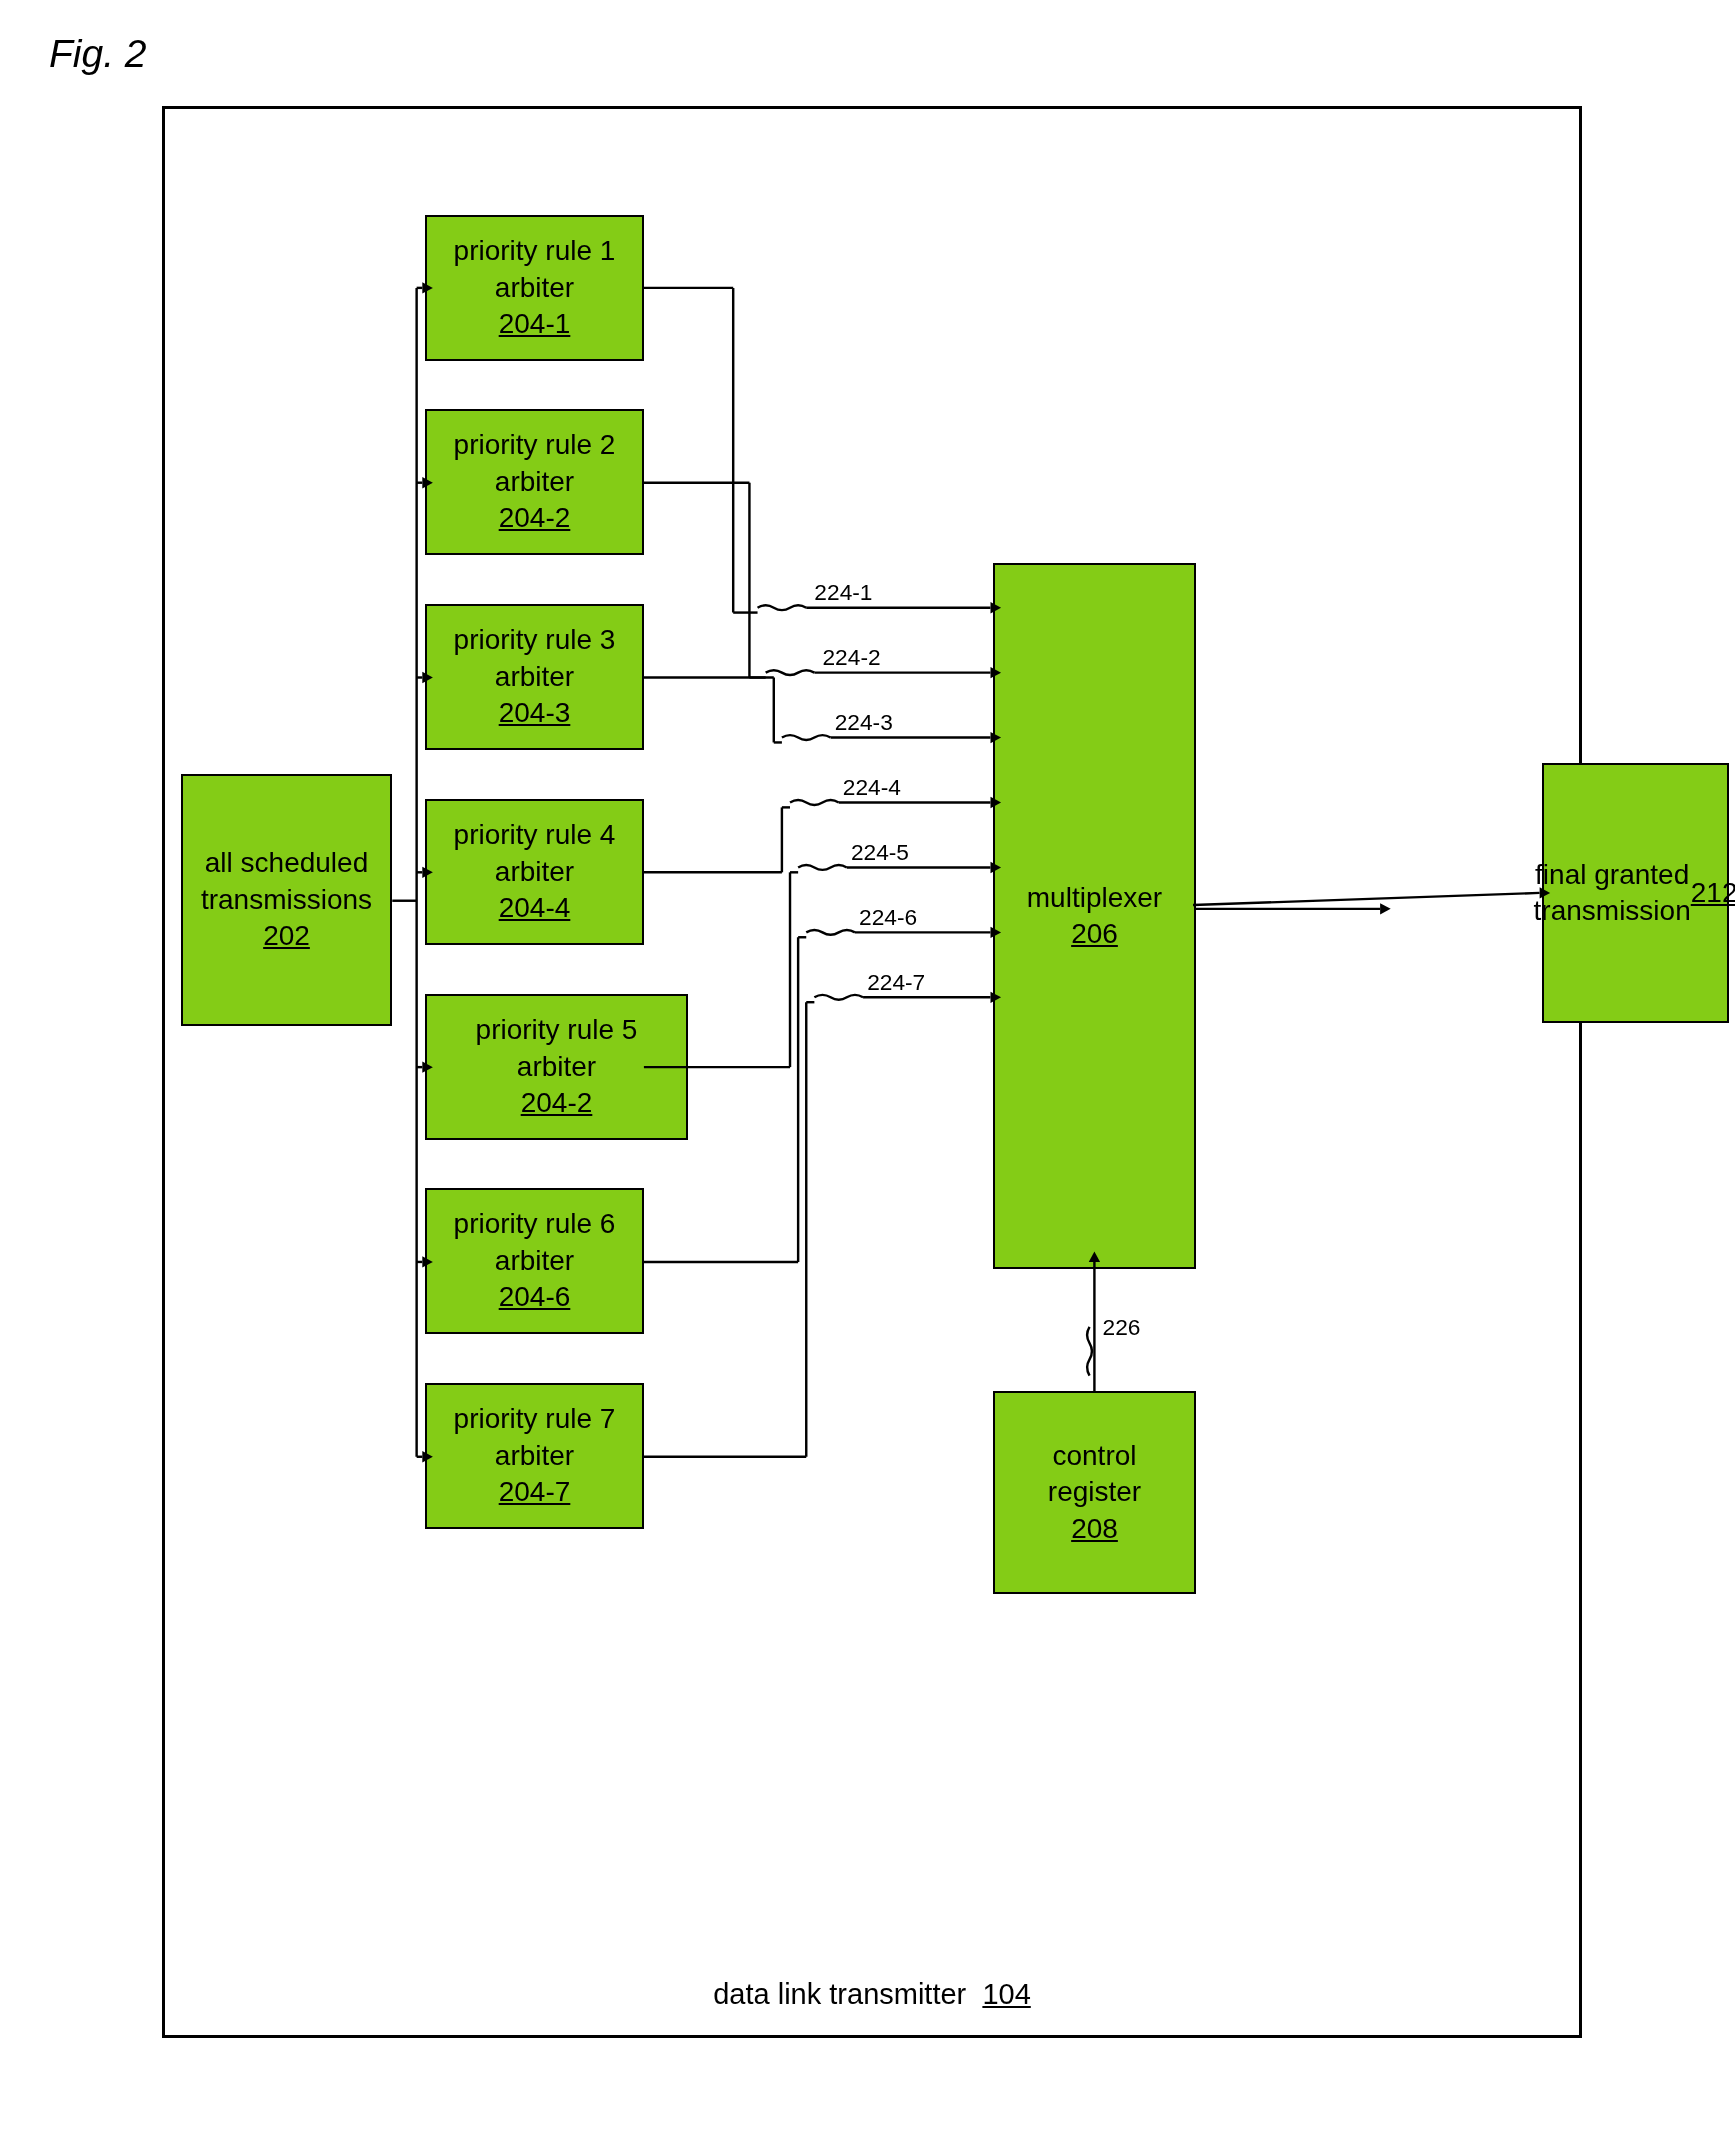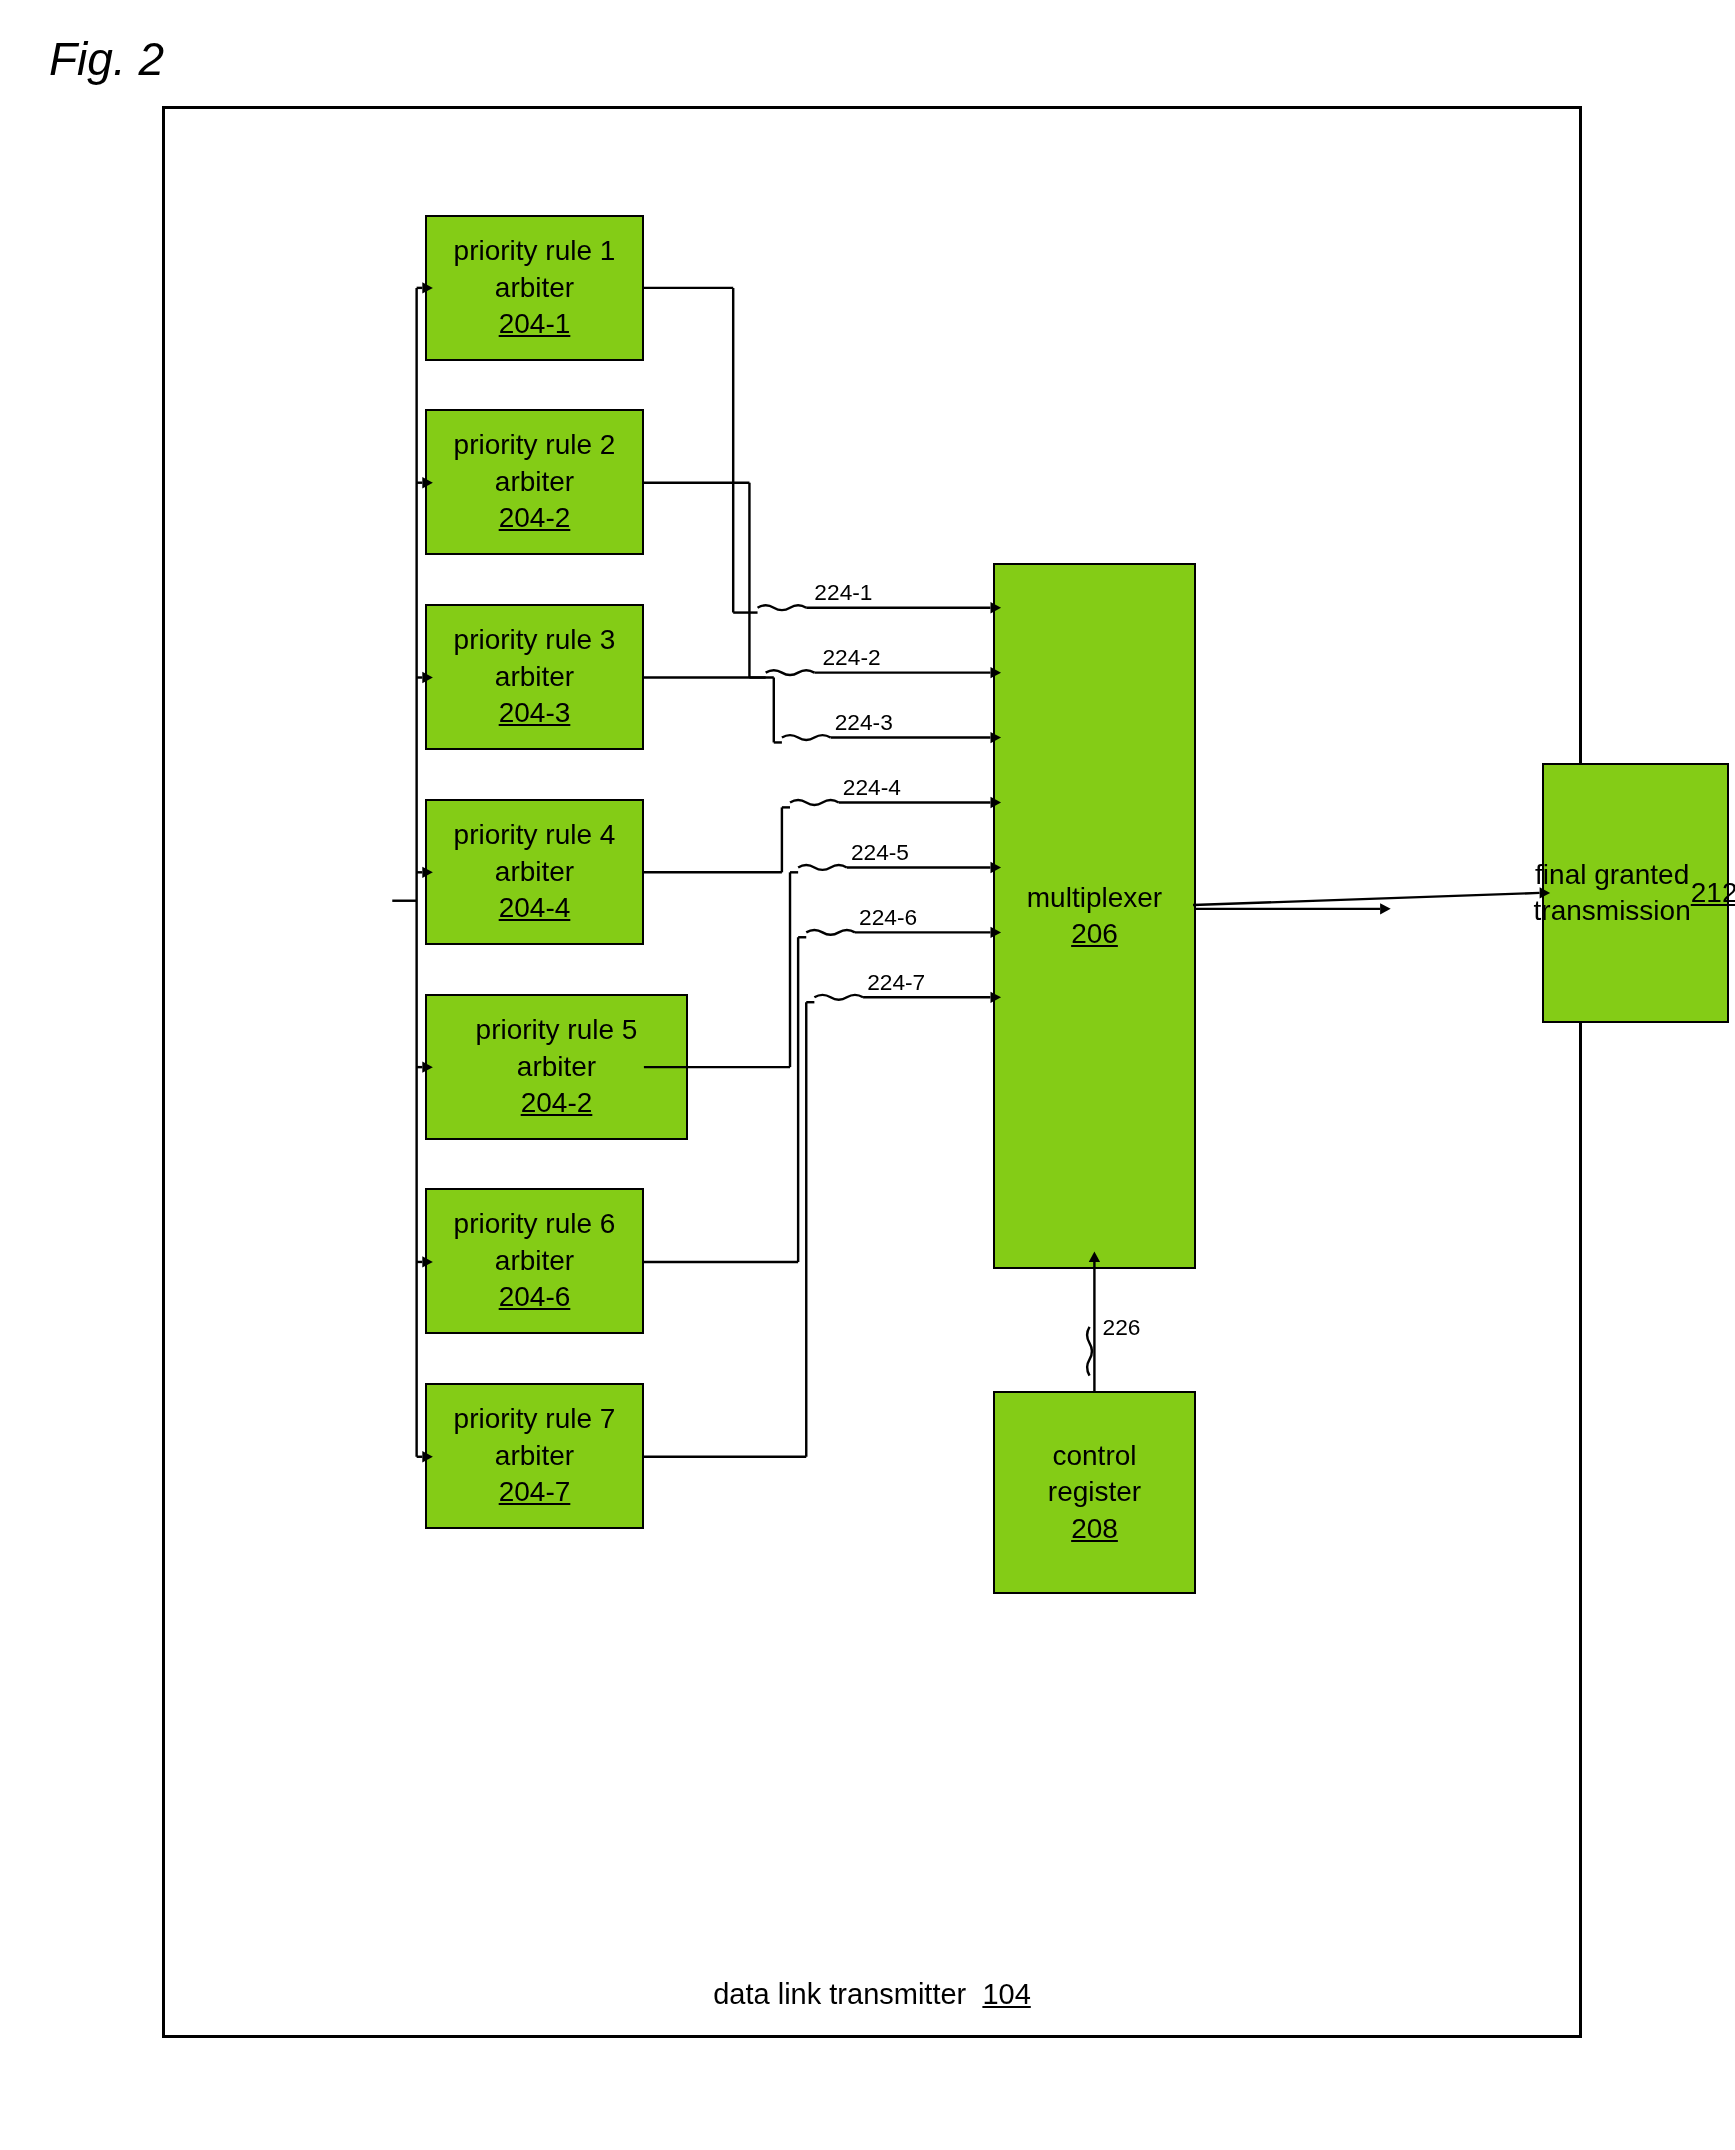--- a/index.html
+++ b/index.html
@@ -8,21 +8,21 @@
       font-family: Arial, sans-serif;
       width: 1736px;
       height: 2151px;
       position: relative;
       overflow: hidden;
     }
     .fig-label {
       position: absolute;
       top: 32px;
       left: 49px;
-      font-size: 46px;
+      font-size: 39px;
       font-style: italic;
       font-weight: normal;
     }
     .main-border {
       position: absolute;
       top: 106px;
       left: 162px;
       width: 1420px;
       height: 1932px;
       border: 3.2px solid #000;
@@ -94,20 +94,24 @@
       pointer-events: none;
     }
   </style>
 </head>
 <body>
 
 <span class="fig-label">Fig. 2</span>
 
 <div class="main-border">
 
+  <div class="box" id="box-202">
+    <span>all scheduled<br>transmissions</span>
+    <span class="ref">202</span>
+  </div>
 
   <div class="box" id="box-2041">
     <span>priority rule 1<br>arbiter</span>
     <span class="ref">204-1</span>
   </div>
   <div class="box" id="box-2042">
     <span>priority rule 2<br>arbiter</span>
     <span class="ref">204-2</span>
   </div>
   <div class="box" id="box-2043">

